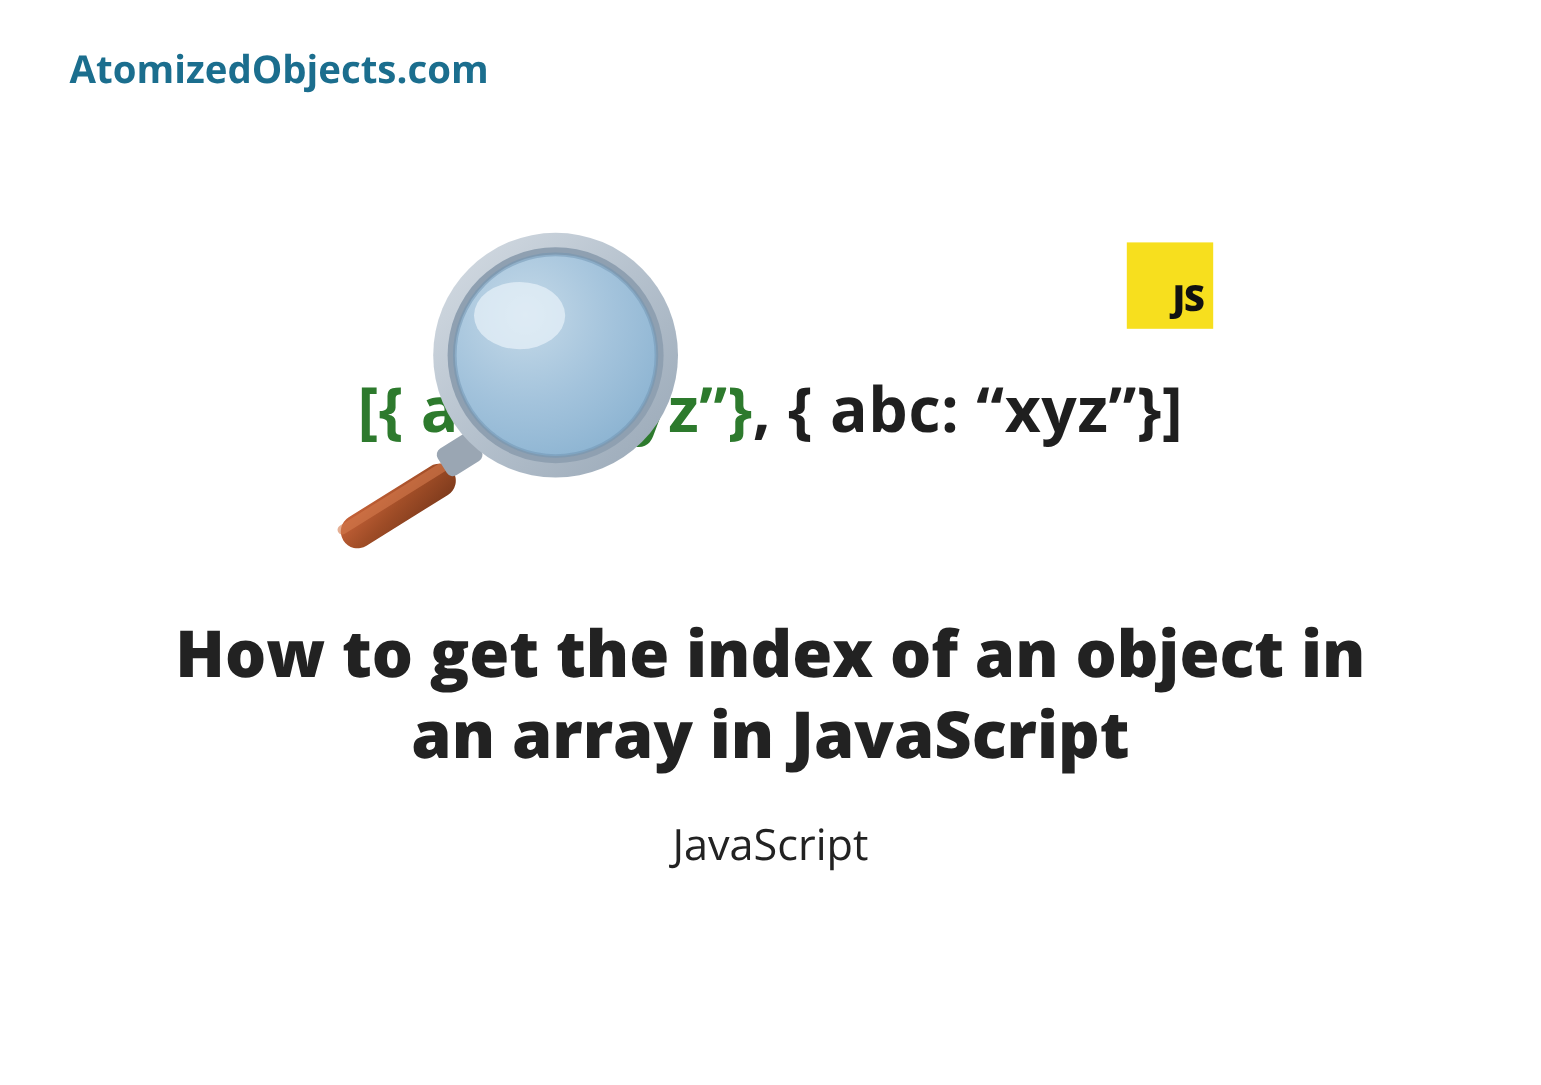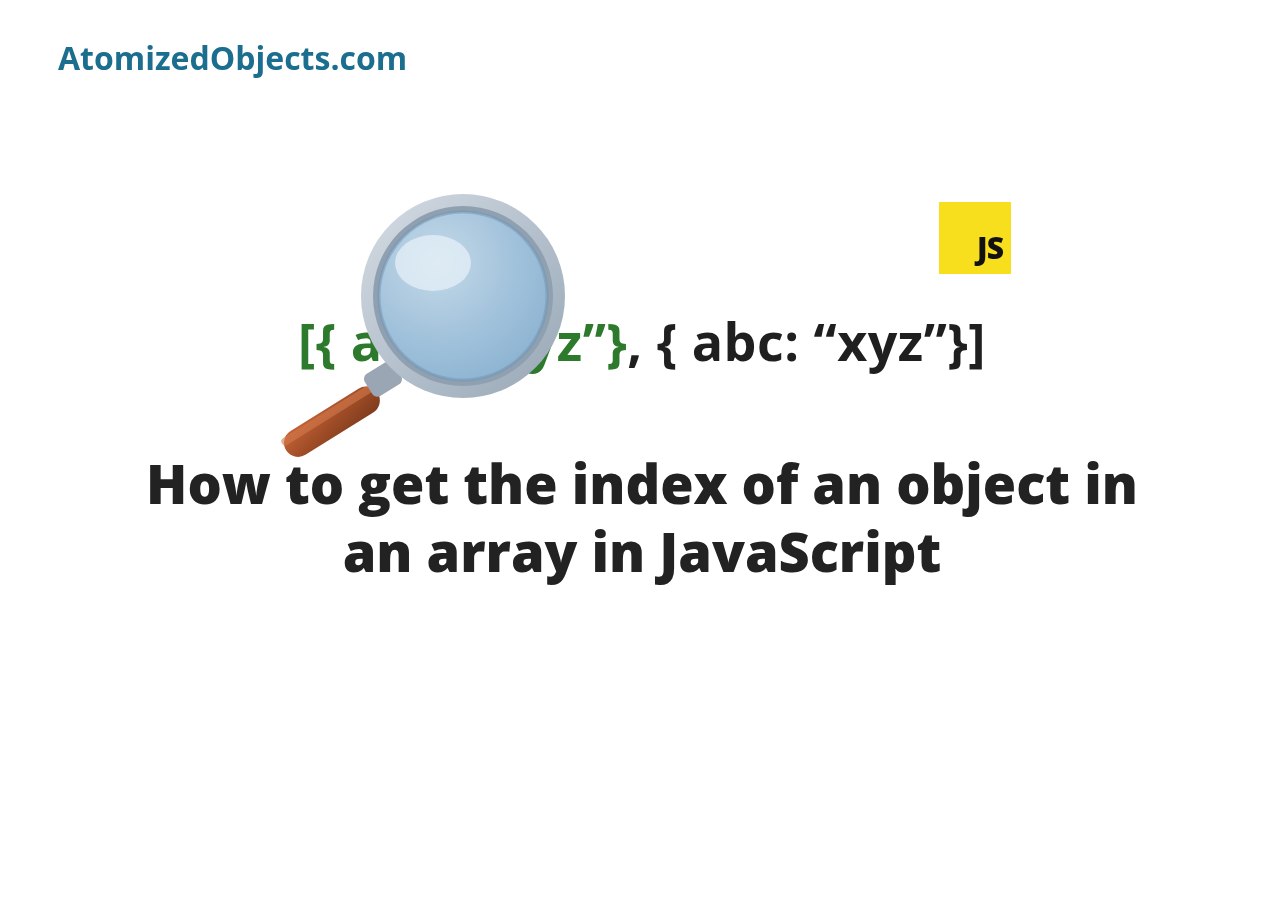--- a/index.html
+++ b/index.html
@@ -75,20 +75,21 @@
     .magnifier {
       position: absolute;
       left: 268px;
       top: -42px;
       width: 310px;
       height: 280px;
       z-index: 2;
       pointer-events: none;
     }
     .title {
+      margin-top: 60px;
       font-size: 54px;
       font-weight: 800;
       color: #222;
       text-align: center;
       line-height: 1.25;
       max-width: 1000px;
     }
     .category {
       margin-top: 34px;
       font-size: 36px;
@@ -147,13 +148,14 @@
       <circle cx="195" cy="108" r="84" fill="url(#lensGrad)"></circle>
 
       <ellipse cx="165" cy="75" rx="38" ry="28" fill="#e8f2f9" opacity="0.7"></ellipse>
 
       <circle cx="195" cy="108" r="84" fill="none" stroke="#6f93b2" stroke-width="3" opacity="0.5"></circle>
     </svg>
 
   </div>
 
   <h1 class="title">How to get the index of an object in an array in JavaScript</h1>
+  <div class="category">JavaScript</div>
 </div>
 
 </body></html>

